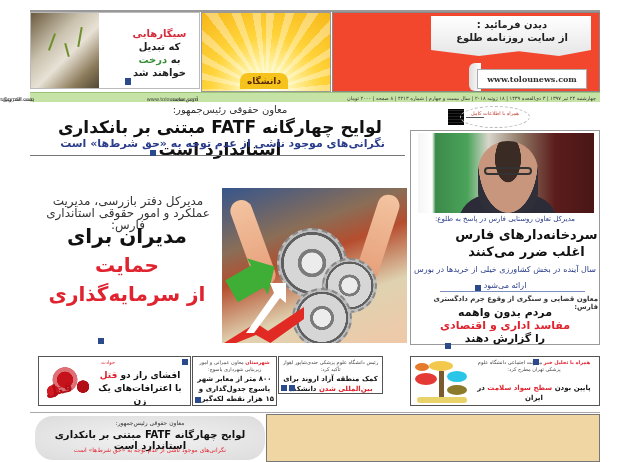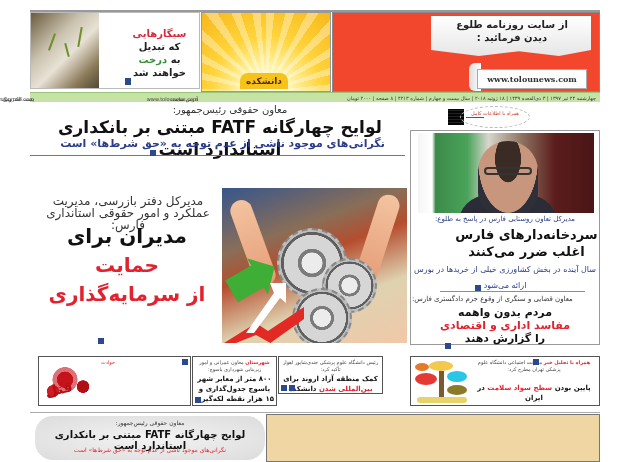--- a/index.html
+++ b/index.html
@@ -74,21 +74,21 @@
   .portrait { left: 418px; top: 133px; width: 176px; height: 80px; overflow: hidden;
     background: linear-gradient(90deg, #f5f5f5 0%, #ffffff 8%, #3c8a4a 10%, #4aa35a 28%, #d8d6cc 40%, #8a6e5c 60%, #5b1c1c 78%, #4a1616 100%); }
   .portrait .head { position: absolute; left: 60px; top: 8px; width: 60px; height: 72px; border-radius: 30px 30px 20px 20px;
     background: radial-gradient(ellipse at 50% 25%, #3a2c24 0 30%, #c8967c 31% 70%, #2f2f3a 71%); }
   .portrait .glasses { position: absolute; left: 66px; top: 34px; width: 48px; height: 8px; border: 2px solid #333; border-radius: 4px; }
   .portrait .suit { position: absolute; left: 40px; top: 62px; width: 100px; height: 30px; background: #2c2c38; border-radius: 30px 30px 0 0; }
   .r-kicker1 { left: 412px; top: 215px; width: 186px; text-align: center; font-size: 7px; color: #2a3c8a; }
   .r-head1 { left: 412px; top: 226px; width: 186px; text-align: center; font-size: 13px; font-weight: bold; color: #111; line-height: 17px; padding-left: 43px; }
   .r-sub1 { left: 412px; top: 262px; width: 186px; text-align: center; font-size: 8px; color: #2a3c8a; line-height: 16px; }
   .r-rule { left: 440px; top: 291px; width: 145px; height: 1px; background: #7a8fc0; }
-  .r-kicker2 { left: 412px; top: 295px; width: 186px; text-align: left; font-size: 7px; color: #333; }
+  .r-kicker2 { left: 412px; top: 295px; width: 186px; text-align: right; font-size: 7px; color: #333; font-weight: bold; }
   .r-head2 { left: 412px; top: 306px; width: 186px; text-align: center; font-size: 11px; font-weight: bold; color: #111; line-height: 13px; }
   .r-head2 .red { color: #e0232f; }
 
   
   .teaser { border: 1px solid #555; background: #fff; overflow: hidden; }
   .t1 { left: 38px; top: 356px; width: 153px; height: 50px; }
   .t1 .blood { position: absolute; left: 2px; top: 2px; width: 60px; height: 46px;
     background: radial-gradient(circle at 40% 45%, #c6121b 0 18%, rgba(198,18,27,0.6) 19% 28%, transparent 29%),
                 radial-gradient(circle at 70% 60%, #b10e16 0 12%, transparent 13%),
                 radial-gradient(circle at 20% 70%, #d11a22 0 10%, transparent 11%); }
@@ -132,28 +132,28 @@
     <div class="l1"><span class="red">سیگارهایی</span><span> که تبدیل</span></div>
     <div class="l1 l2"><span>به </span><span class="green">درخت</span><span> خواهند شد</span></div>
     <div class="l3">درختچه‌هایی که از ته سیگارها</div>
 
   </div>
   <div class="badge"></div>
 </div>
 
 <div class="abs logo">
   <div class="rays"></div>
-  <div class="sub">دانشکده</div>
+  <div class="sub">دانشگاه</div>
 </div>
 
 <div class="abs ad-right">
   <div class="paper"></div>
   <div class="msg">
+    <div>دیدن فرمائید :</div>
     <div>از سایت روزنامه طلوع</div>
-    <div>دیدن فرمائید :</div>
   </div>
   <div class="curlshadow"></div>
   <div class="curl">www.tolounews.com</div>
 </div>
 
 <div class="abs infobar">
   <span style="right:4px">چهارشنبه ۲۴ تیر ۱۳۹۷ | ۳ ذی‌القعده ۱۴۳۹ | ۱۸ ژوئیه ۲۰۱۸ | سال بیست و چهارم | شماره ۴۲۱۳ | ۸ صفحه | ۲۰۰۰ تومان</span>
   <span style="left:168px">
       <span>آدرس سایت:</span> 
       <span>www.tolounews.com</span>
@@ -207,20 +207,23 @@
   <div>مردم بدون واهمه</div>
   <div class="red">مفاسد اداری و اقتصادی</div>
   <div>را گزارش دهند</div>
 </div>
 <div class="abs badge-sm" style="left:445px;top:343px"></div>
 
 <div class="abs teaser t1">
   <div class="blood"></div>
   <div class="blood-word">قتل</div>
   <div class="tag">حوادث</div>
+  <div class="h">
+    <span>افشای راز دو </span><span class="red">قتل</span><span> با اعترافات‌های یک زن</span>
+  </div>
   <div class="abs badge-sm" style="right:2px;top:2px"></div>
 </div>
 
 <div class="abs teaser t2">
   <div class="tk"><span class="tag">شهرستان</span> <span>معاون عمرانی و امور زیربنایی شهرداری یاسوج:</span></div>
   <div class="th">۸۰۰ متر از معابر شهر یاسوج جدول‌گذاری و ۱۵ هزار نقطه لکه‌گیری شد</div>
   <div class="abs badge-sm" style="left:2px;bottom:2px"></div>
 </div>
 
 <div class="abs teaser t3">

